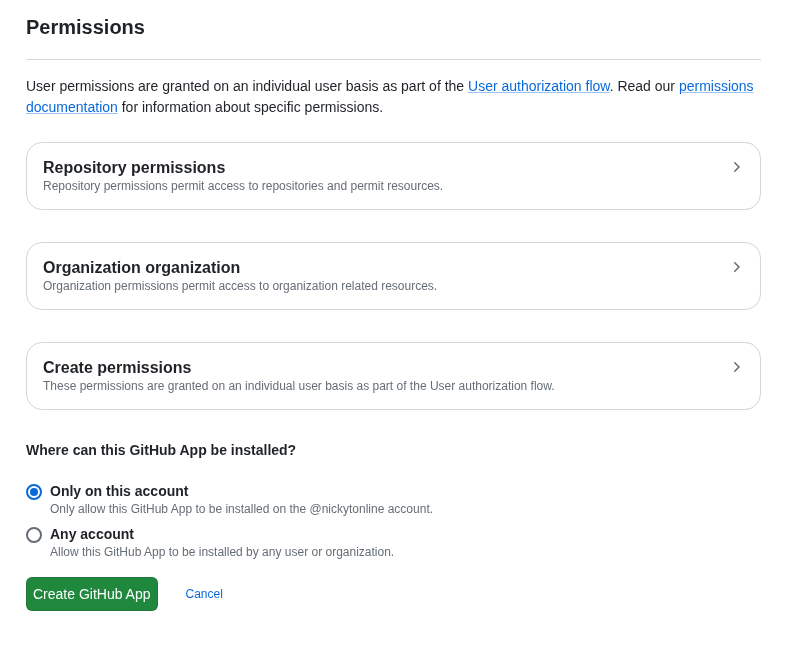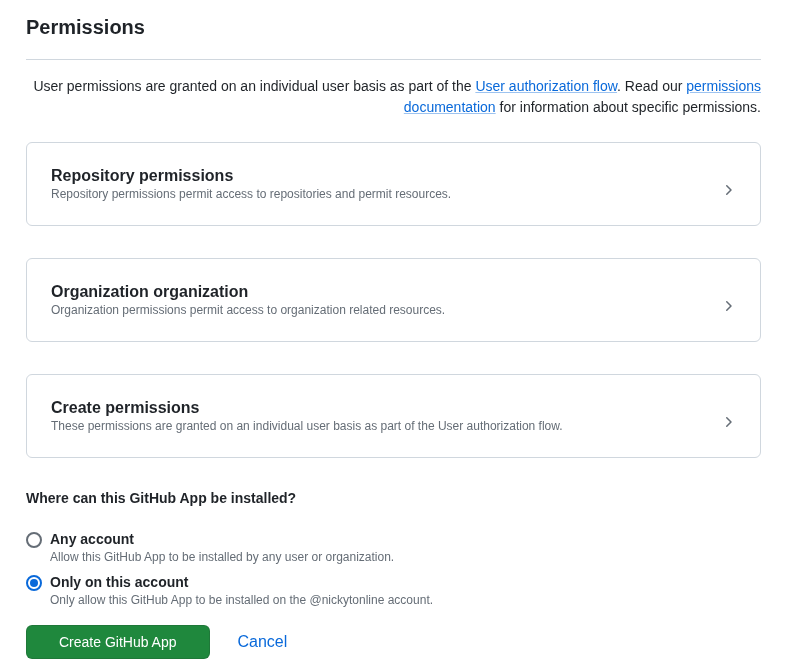--- a/index.html
+++ b/index.html
@@ -20,35 +20,34 @@
       font-weight: 600;
       padding-bottom: 20px;
       border-bottom: 1px solid #d0d7de;
       margin-bottom: 16px;
     }
     .intro {
       font-size: 14px;
       line-height: 1.5;
       margin-bottom: 24px;
       color: #1f2328;
-      text-align: right;
     }
     .link {
       color: #0969da;
       text-decoration: underline;
       text-decoration-color: rgba(9,105,218,0.4);
       cursor: pointer;
     }
     .perm-card {
       border: 1px solid #d0d7de;
-      border-radius: 6px;
-      padding: 24px;
+      border-radius: 16px;
+      padding: 16px;
       margin-bottom: 32px;
       display: flex;
-      align-items: flex-end;
+      align-items: flex-start;
       justify-content: space-between;
       cursor: pointer;
       background: #ffffff;
     }
     .perm-card:last-of-type {
       margin-bottom: 36px;
     }
     .perm-card-content {
       flex: 1;
     }
@@ -126,27 +125,27 @@
       align-items: center;
       gap: 16px;
     }
     .btn-primary {
       background: #1f883d;
       color: #ffffff;
       font-size: 14px;
       font-weight: 500;
       border: 1px solid rgba(31,35,40,0.15);
       border-radius: 6px;
-      padding: 6px 32px;
+      padding: 6px 6px;
       cursor: pointer;
       line-height: 20px;
     }
     .btn-cancel {
       color: #0969da;
-      font-size: 16px;
+      font-size: 12px;
       font-weight: 500;
       background: none;
       border: none;
       cursor: pointer;
       padding: 5px 12px;
     }
   </style>
 </head>
 <body>
 
@@ -189,33 +188,33 @@
     <svg width="16" height="16" viewBox="0 0 16 16" fill="currentColor">
         <path d="M6.22 3.22a.75.75 0 0 1 1.06 0l4.25 4.25a.75.75 0 0 1 0 1.06l-4.25 4.25a.75.75 0 0 1-1.06-1.06L9.94 8 6.22 4.28a.75.75 0 0 1 0-1.06Z"></path>
       </svg>
   </span>
 </div>
 
 <div class="install-heading">Where can this GitHub App be installed?</div>
 
 <div class="radio-group">
   <label class="radio-option">
-    <span class="radio-outer"></span>
-    <span class="radio-content">
-      <span class="radio-label">Any account</span>
-      <div class="radio-desc">Allow this GitHub App to be installed by any user or organization.</div>
-    </span>
-  </label>
-  <label class="radio-option">
     <span class="radio-outer checked">
         <span class="radio-inner"></span>
       </span>
     <span class="radio-content">
       <span class="radio-label">Only on this account</span>
       <div class="radio-desc">Only allow this GitHub App to be installed on the @nickytonline account.</div>
     </span>
   </label>
+  <label class="radio-option">
+    <span class="radio-outer"></span>
+    <span class="radio-content">
+      <span class="radio-label">Any account</span>
+      <div class="radio-desc">Allow this GitHub App to be installed by any user or organization.</div>
+    </span>
+  </label>
 </div>
 
 <div class="actions">
   <button class="btn-primary">Create GitHub App</button>
   <button class="btn-cancel">Cancel</button>
 </div>
 
 </body></html>

